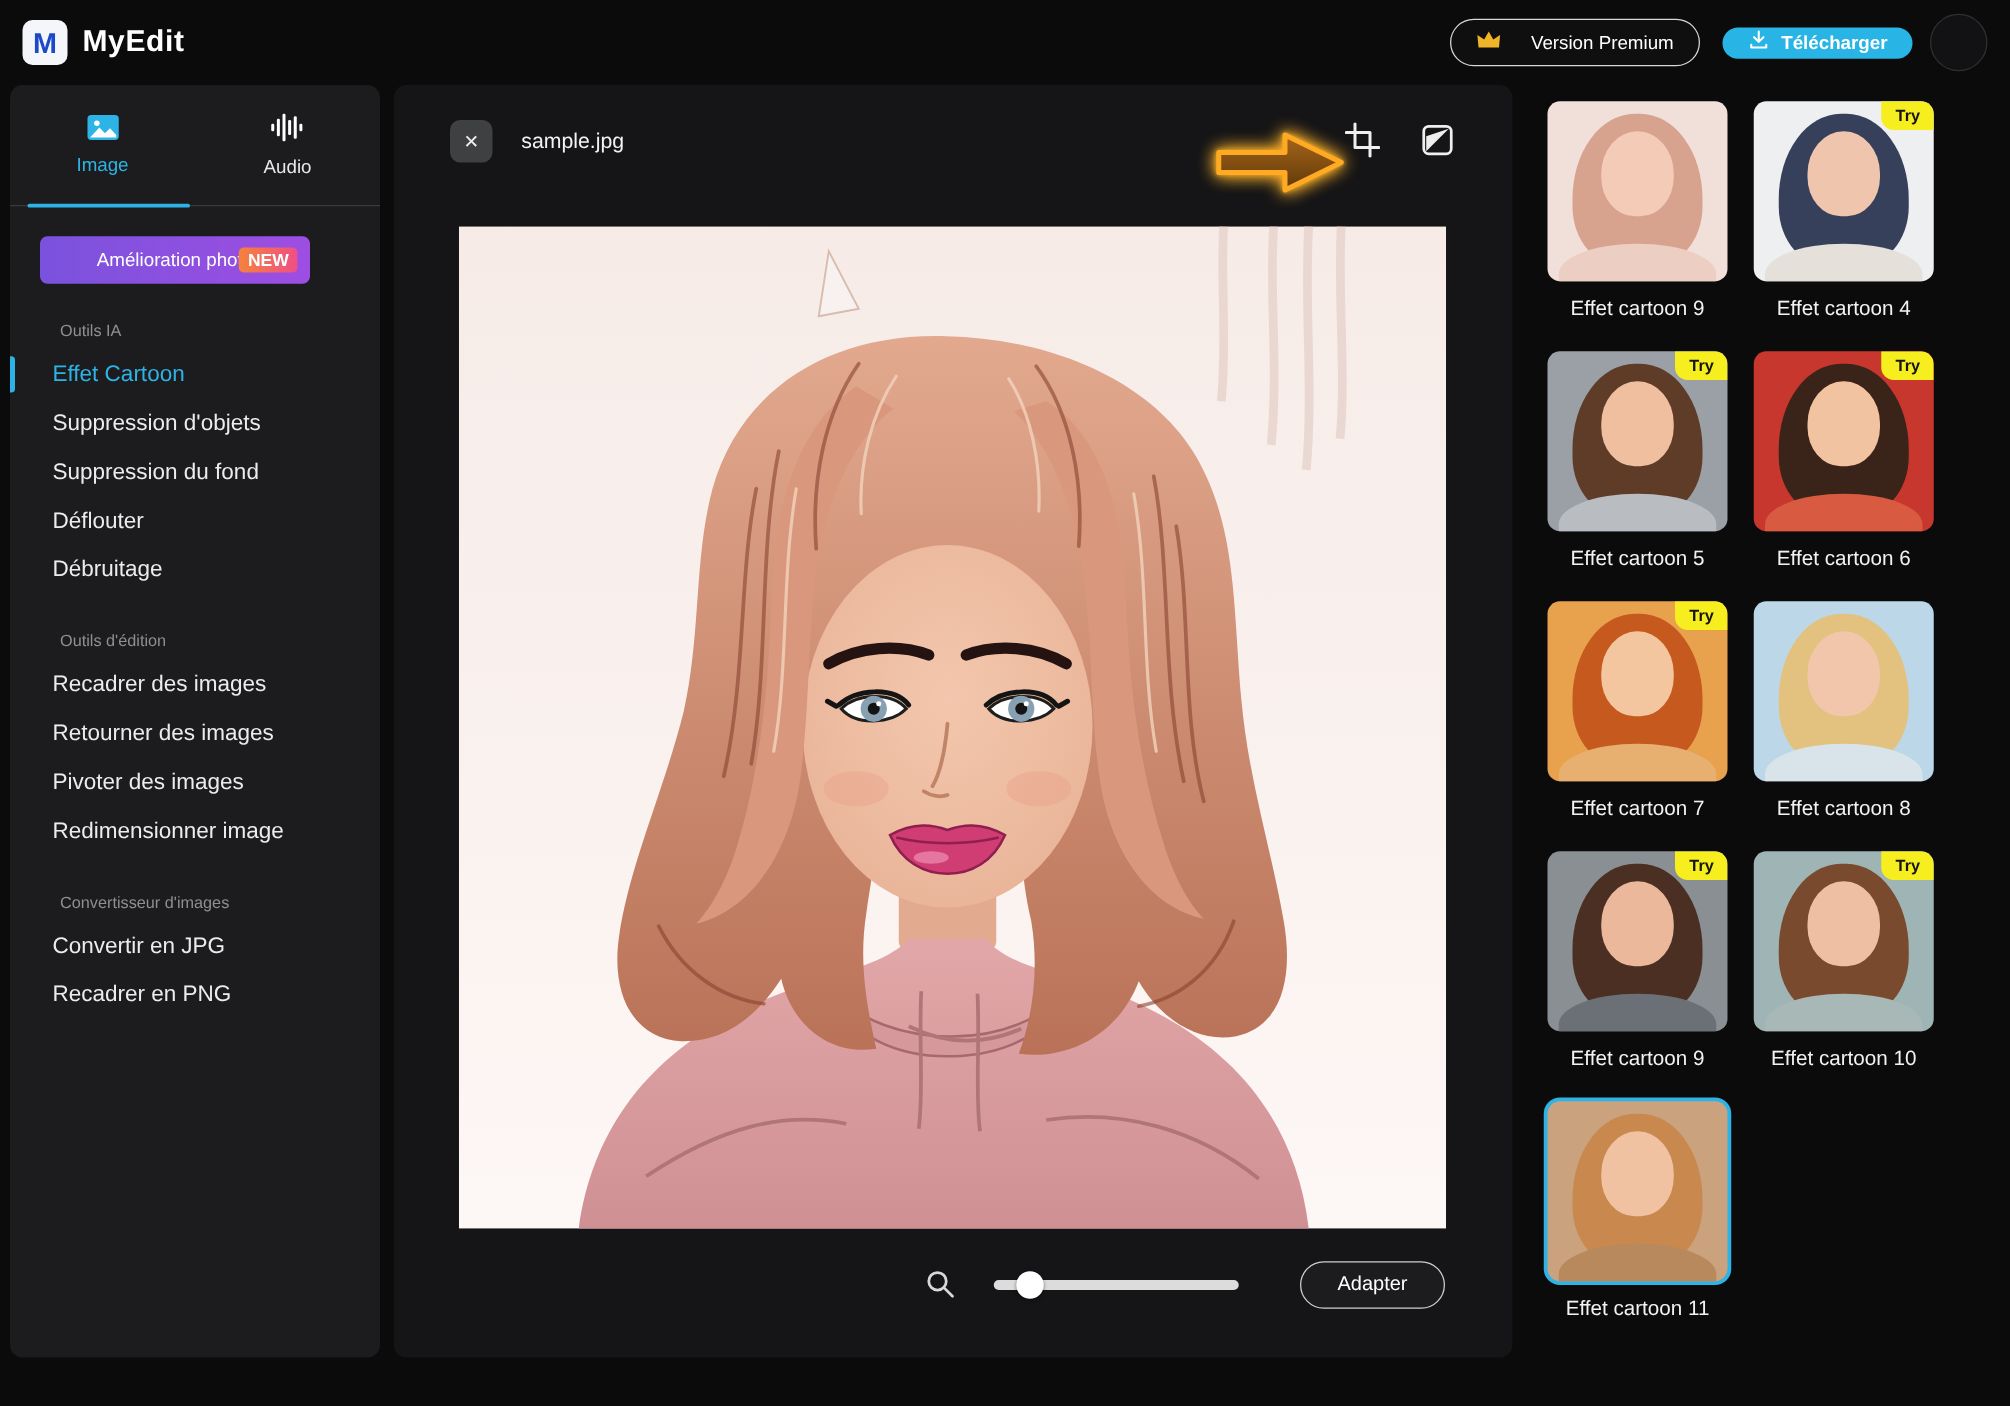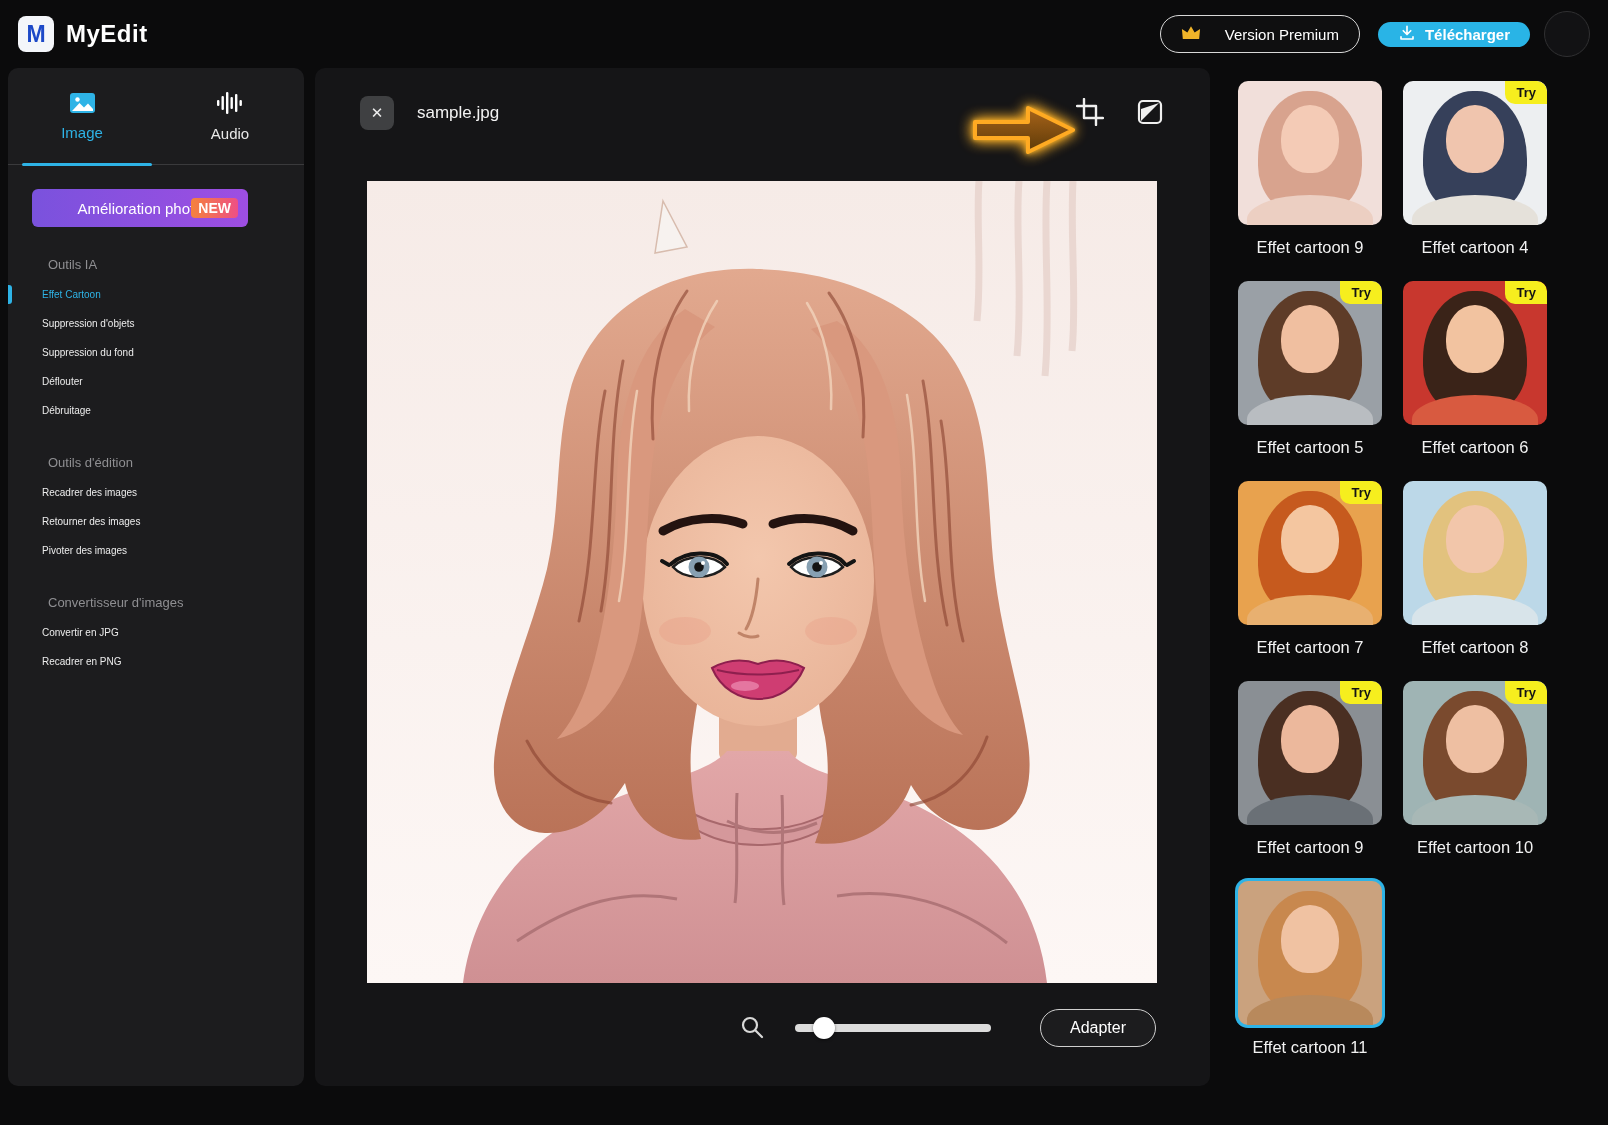--- a/index.html
+++ b/index.html
@@ -16,21 +16,21 @@
 
   
   .sidebar{position:absolute;left:8px;top:68px;width:296px;height:1018px;background:#1c1c1e;border-radius:10px;box-sizing:border-box;}
   .tabs{position:relative;height:96px;display:flex;border-bottom:1px solid #3a3a3c;align-items:center;}
   .tab{flex:1;display:flex;flex-direction:column;align-items:center;justify-content:center;gap:7px;cursor:pointer;font-size:15px;color:#e8e8e8;}
   .tab.active{color:#2eb3e6;}
   .tab-underline{position:absolute;left:14px;bottom:-2px;width:130px;height:3px;background:#2eb3e6;border-radius:2px;}
   .btn-enhance{position:relative;margin:24px 24px 0 24px;height:38px;border:none;border-radius:6px;background:linear-gradient(90deg,#7a52dd,#9e4ee2);color:#fff;font-size:15px;width:216px;cursor:pointer;display:flex;align-items:center;justify-content:center;}
   .badge-new{position:absolute;right:10px;top:9px;padding:2px 7px;border-radius:4px;background:linear-gradient(90deg,#f5823c,#ee4f86);color:#fff;font-size:14px;font-weight:bold;}
   .section-title{margin:30px 0 8px 40px;color:#8f8f92;font-size:13px;}
-  .side-item{position:relative;padding:9px 10px 9px 34px;font-size:10px;color:#ececec;cursor:pointer;}
+  .side-item{position:relative;padding:9px 10px 9px 34px;font-size:18px;color:#ececec;cursor:pointer;}
   .side-item.active{color:#2eb3e6;}
   .side-item.active .active-bar{position:absolute;left:0;top:5px;bottom:5px;width:4px;background:#2eb3e6;border-radius:0 3px 3px 0;}
 
   
   .canvas-panel{position:absolute;left:315px;top:68px;width:895px;height:1018px;background:#151517;border-radius:10px;}
   .btn-close{position:absolute;left:45px;top:28px;width:34px;height:34px;border-radius:8px;border:none;background:#3f4042;color:#eee;font-size:15px;cursor:pointer;display:flex;align-items:center;justify-content:center;}
   .filename{position:absolute;left:102px;top:28px;height:34px;line-height:34px;font-size:17px;color:#f2f2f2;}
   .icon-btn{position:absolute;top:27px;width:36px;height:36px;background:transparent;border:none;cursor:pointer;display:flex;align-items:center;justify-content:center;}
   .icon-crop{left:757px;}
   .icon-compare{left:817px;}
@@ -129,20 +129,21 @@
     <div class="side-item active"><span class="active-bar"></span><span>Effet Cartoon</span></div>
     <div class="side-item"><span>Suppression d'objets</span></div>
     <div class="side-item"><span>Suppression du fond</span></div>
     <div class="side-item"><span>Déflouter</span></div>
     <div class="side-item"><span>Débruitage</span></div>
 
     <div class="section-title">Outils d'édition</div>
     <div class="side-item"><span>Recadrer des images</span></div>
     <div class="side-item"><span>Retourner des images</span></div>
     <div class="side-item"><span>Pivoter des images</span></div>
+    <div class="side-item"><span>Redimensionner image</span></div>
 
     <div class="section-title">Convertisseur d'images</div>
     <div class="side-item"><span>Convertir en JPG</span></div>
     <div class="side-item"><span>Recadrer en PNG</span></div>
   </aside>
 
   <main class="canvas-panel">
     <button class="btn-close">
         <span>✕</span>
       </button>

